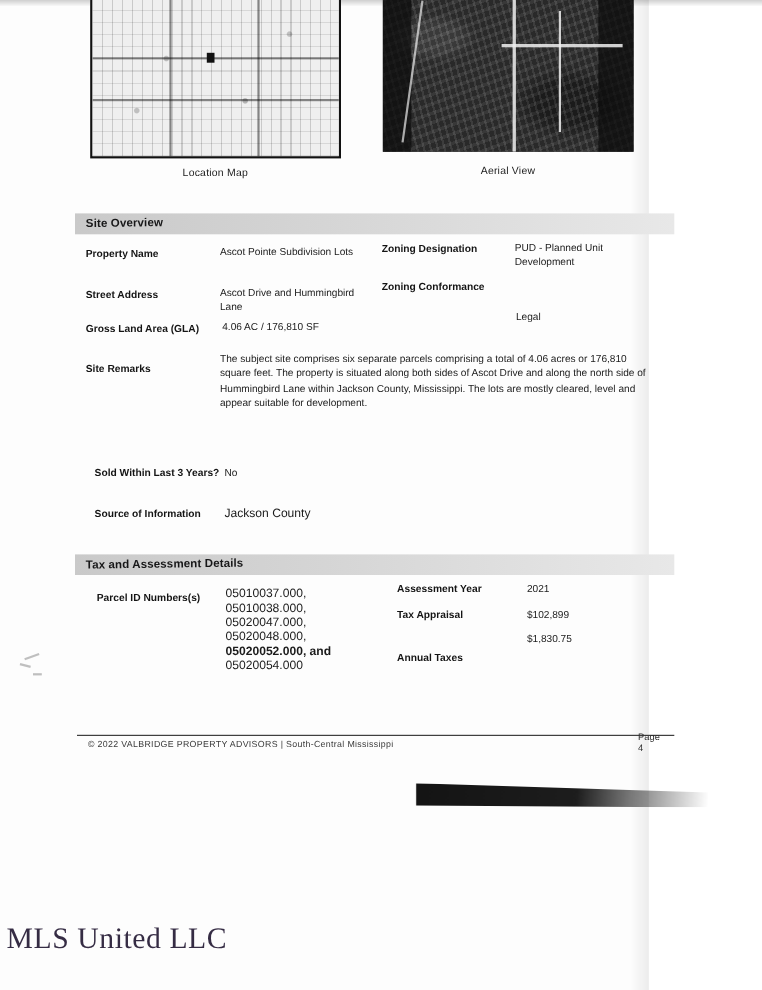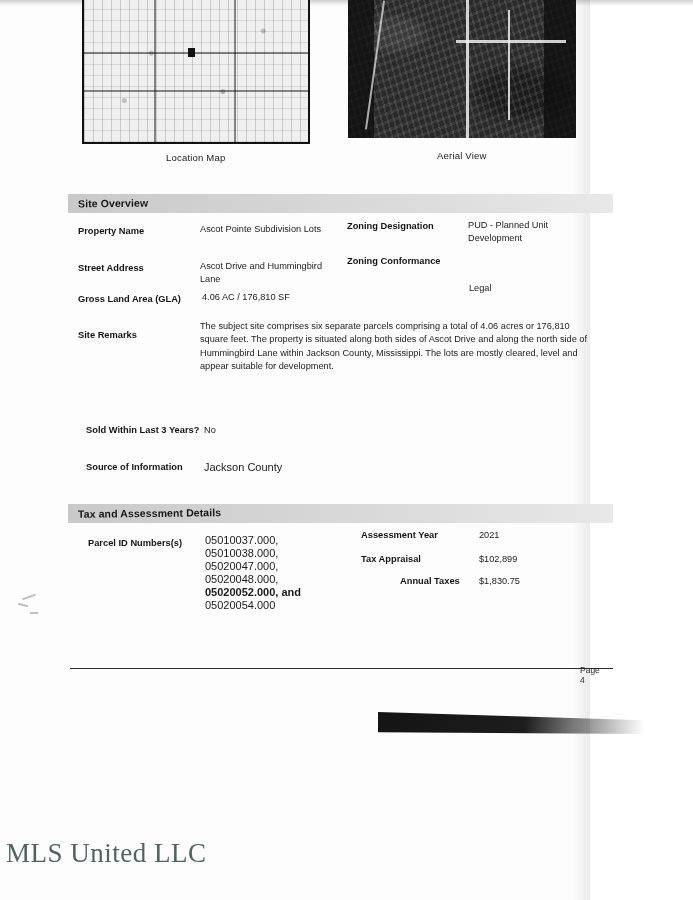--- a/index.html
+++ b/index.html
@@ -149,21 +149,21 @@
   }
   .speck {
     position: absolute;
     background: #8d8d8d;
     opacity: 0.55;
   }
   .watermark {
     position: absolute;
     left: 6px; top: 838px;
     font-size: 27px;
-    color: #0f766e;
+    color: #4c1d95;
     font-family: "Liberation Serif", serif;
     letter-spacing: 0.5px;
   }
   .edge-shadow-top {
     position: absolute; left: 0; top: 0; width: 693px; height: 6px;
     background: linear-gradient(180deg, rgba(0,0,0,0.18), rgba(0,0,0,0));
   }
   .edge-shadow-right {
     position: absolute; right: 0; top: 0; width: 18px; height: 900px;
     background: linear-gradient(270deg, rgba(0,0,0,0.07), rgba(0,0,0,0));
@@ -241,24 +241,25 @@
   <div class="val small" style="left:205px; top:573px;">05020048.000,</div>
   <div class="val small" style="left:205px; top:586px;font-weight:bold;">05020052.000, and</div>
   <div class="val small" style="left:205px; top:599px;">05020054.000</div>
 
   <div class="lbl" style="left:361px; top:529px;">Assessment Year</div>
   <div class="val" style="left:479px; top:529px;">2021</div>
 
   <div class="lbl" style="left:361px; top:553px;text-align:center;">Tax Appraisal</div>
   <div class="val" style="left:479px; top:553px;">$102,899</div>
 
-  <div class="lbl" style="left:361px; top:575px;margin-left:39px;">Annual Taxes</div>
+  <div class="lbl" style="left:361px; top:592px;">Annual Taxes</div>
   <div class="val" style="left:479px; top:575px;">$1,830.75</div>
 
   <div class="footer-rule"></div>
+  <div class="footer-left">© 2022 VALBRIDGE PROPERTY ADVISORS | South-Central Mississippi</div>
   <div class="footer-right">Page 4</div>
 
   <div class="smudge"></div>
   <div class="speck" style="left:22px; top:596px; width:14px; height:2px; transform:rotate(-20deg);"></div>
   <div class="speck" style="left:18px; top:604px; width:10px; height:2px; transform:rotate(15deg);"></div>
   <div class="speck" style="left:30px; top:612px; width:8px; height:2px;"></div>
 
   <div class="watermark">MLS United LLC</div>
 </div>
 

